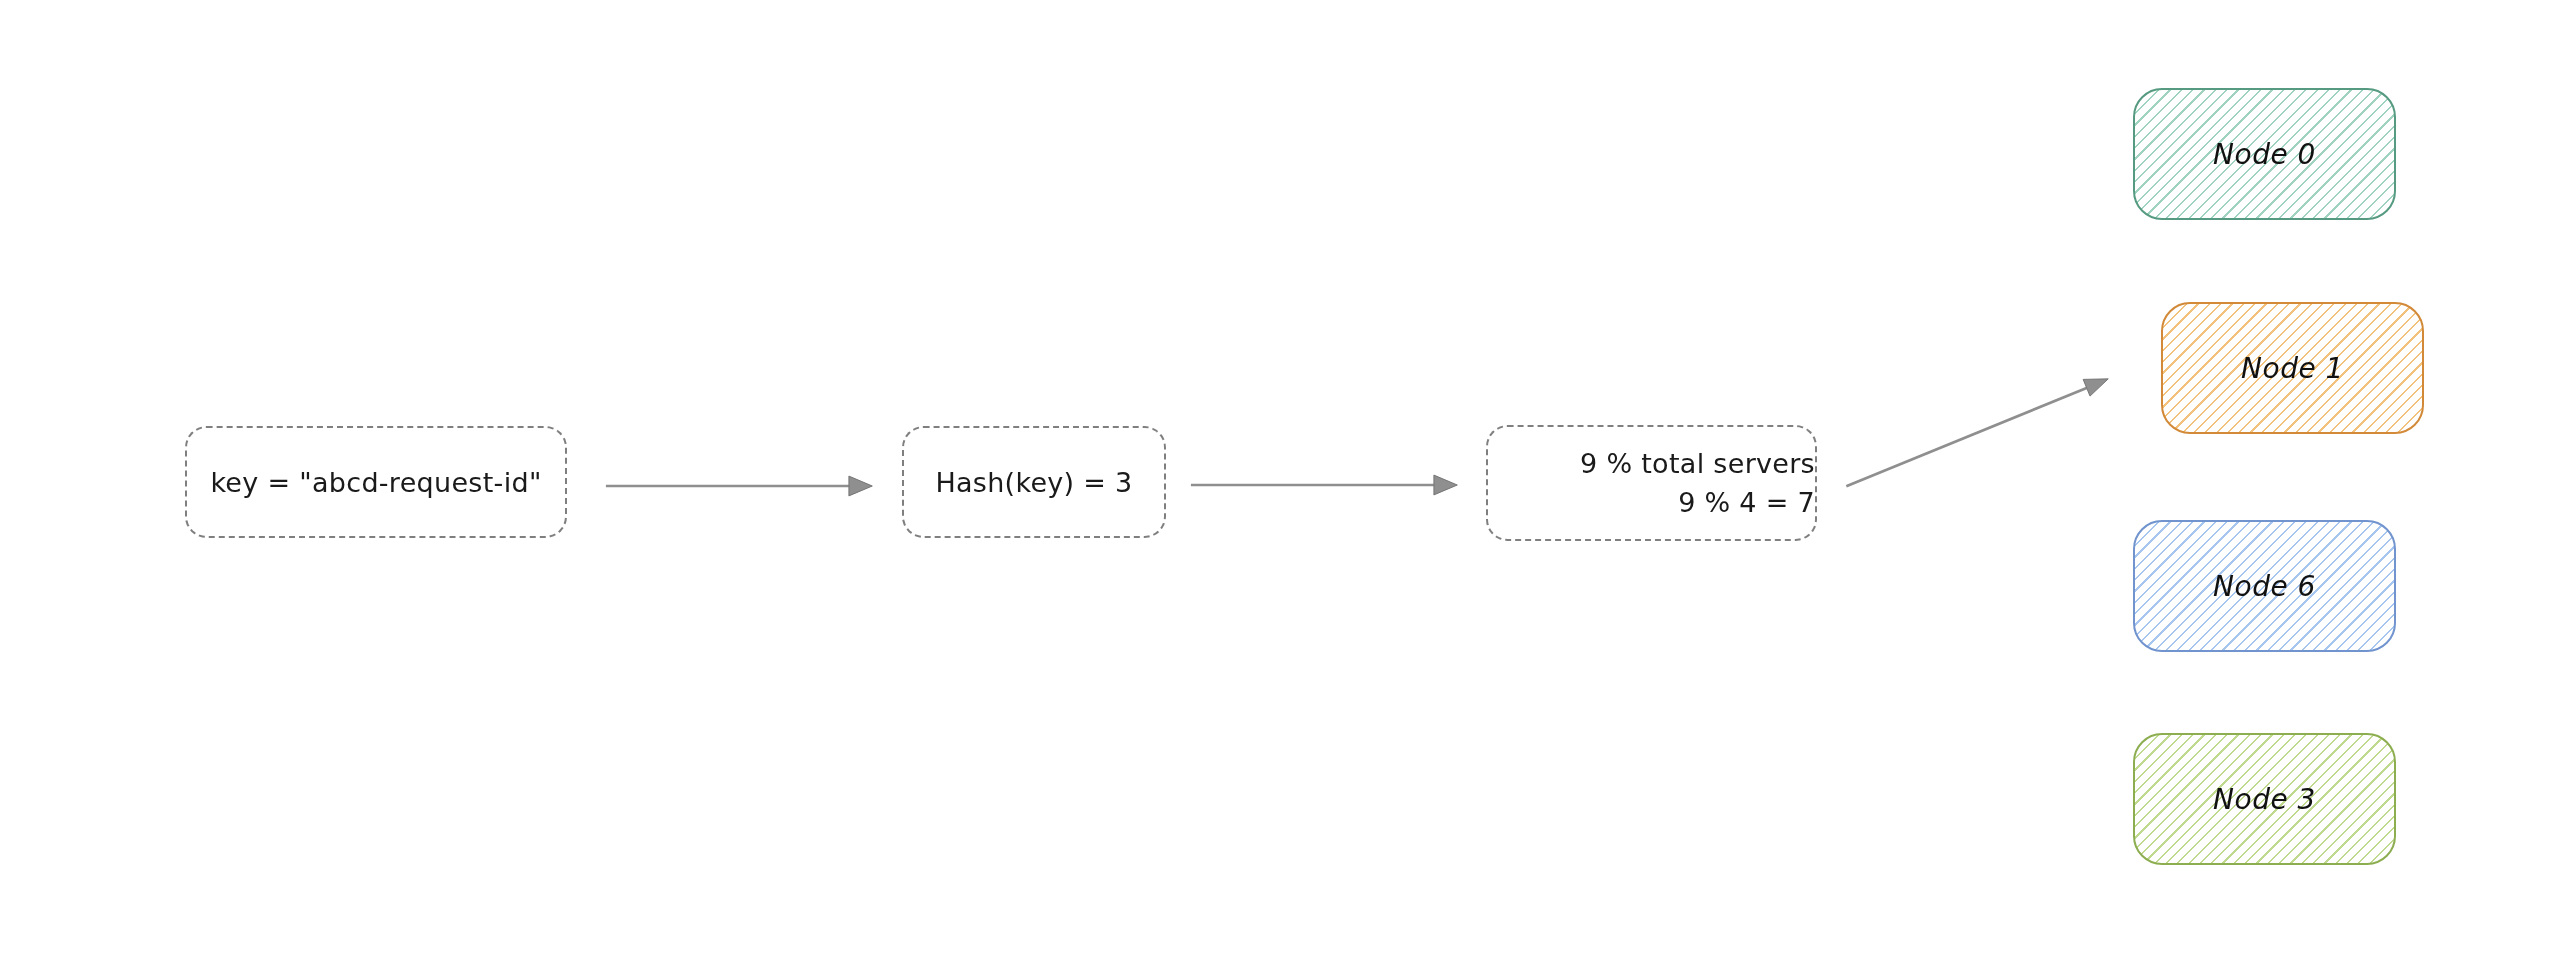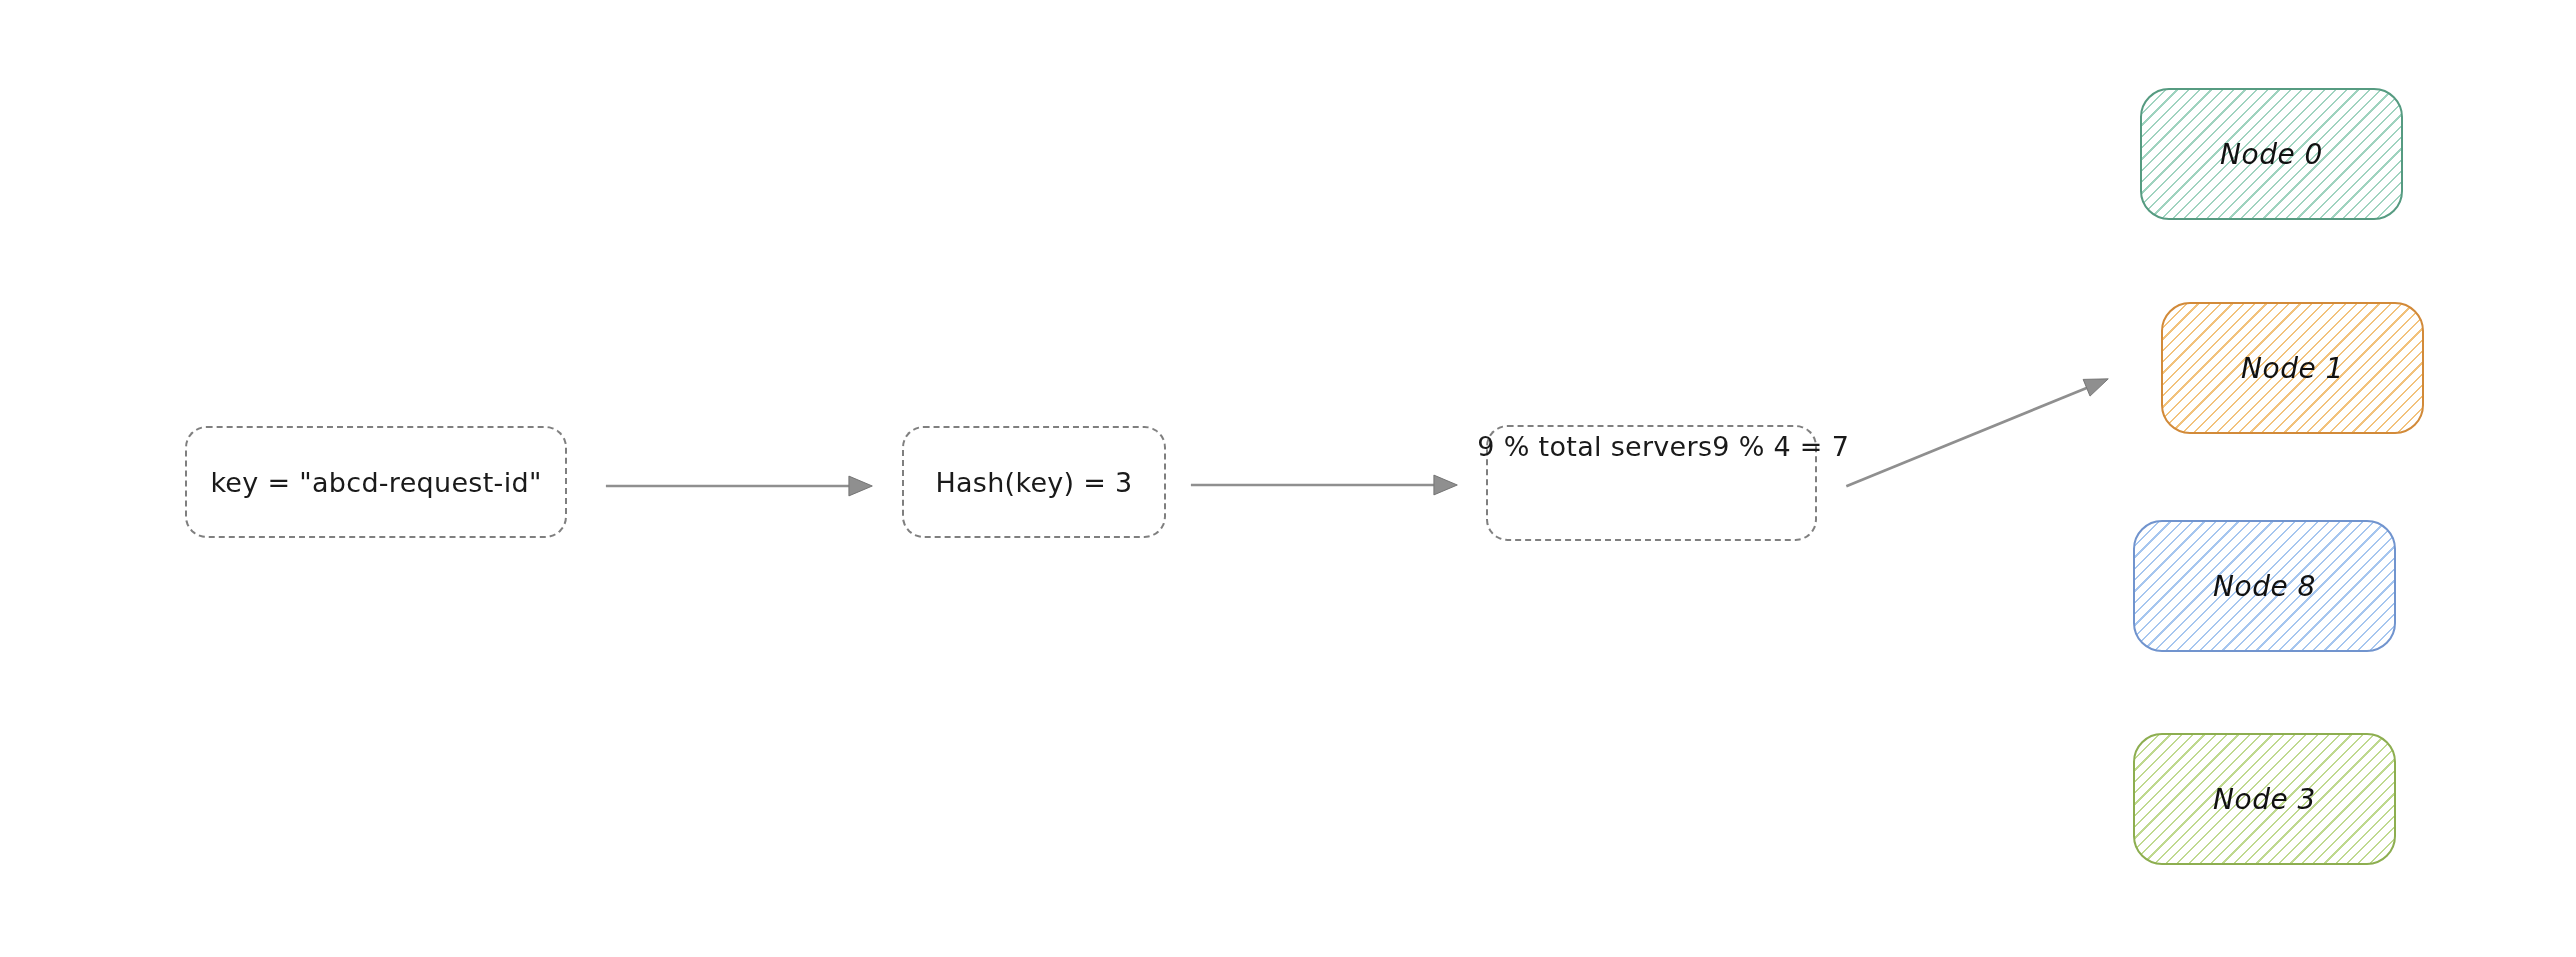--- a/index.html
+++ b/index.html
@@ -29,21 +29,21 @@
     display: flex;
     align-items: center;
     justify-content: center;
     font-size: 27px;
     letter-spacing: 0.3px;
     white-space: nowrap;
   }
   #box-key  { left: 185px;  top: 426px; width: 382px; height: 112px; }
   #box-hash { left: 902px; top: 426px; width: 264px; height: 112px; }
   #box-mod  { left: 1486px; top: 425px; width: 331px; height: 116px;
-              flex-direction: row; align-items: flex-start;
+              flex-direction: column; align-items: flex-end;
               justify-content: center; padding-left: 23.5px; }
   #box-mod .mod-line { line-height: 39px; }
 
   
   .arrow-svg { position: absolute; overflow: visible; }
   #arrow-1 { left: 604px;  top: 468px; }
   #arrow-2 { left: 1189px; top: 467px; }
   #arrow-3 { left: 1840px; top: 368px; }
   .arrow-line { stroke: var(--arrow); stroke-width: 3; fill: none; }
   .arrow-head { fill: var(--arrow); stroke: #6e6e6e; stroke-width: 1; }
@@ -61,21 +61,21 @@
       135deg,
       var(--hatch, #ccc) 0px,
       var(--hatch, #ccc) 1.6px,
       transparent 1.6px,
       transparent 8px
     );
     display: flex;
     align-items: center;
     justify-content: center;
   }
-  #node-0 { top: 88px; margin-left: 7px; }
+  #node-0 { top: 88px; }
   #node-1 { top: 302px; margin-left: 28px; }
   #node-2 { top: 520px; }
   #node-3 { top: 733px; }
   .node-label {
     font-size: 28px;
     font-style: italic;
     color: #111111;
     letter-spacing: 0.5px;
     background: transparent;
   }
@@ -115,21 +115,21 @@
 
   <div class="node" id="node-0" style="--stroke: #569b81; --hatch: #9fd3bf;">
     <span class="node-label">Node 0</span>
   </div>
 
   <div class="node" id="node-1" style="--stroke: #d28a39; --hatch: #f2c27c;">
     <span class="node-label">Node 1</span>
   </div>
 
   <div class="node" id="node-2" style="--stroke: #7194ce; --hatch: #a6c6ef;">
-    <span class="node-label">Node 8</span>
+    <span class="node-label">Node 6</span>
   </div>
 
   <div class="node" id="node-3" style="--stroke: #8dae50; --hatch: #bfd98f;">
     <span class="node-label">Node 3</span>
   </div>
 
 </div>
 
 
 </body></html>

